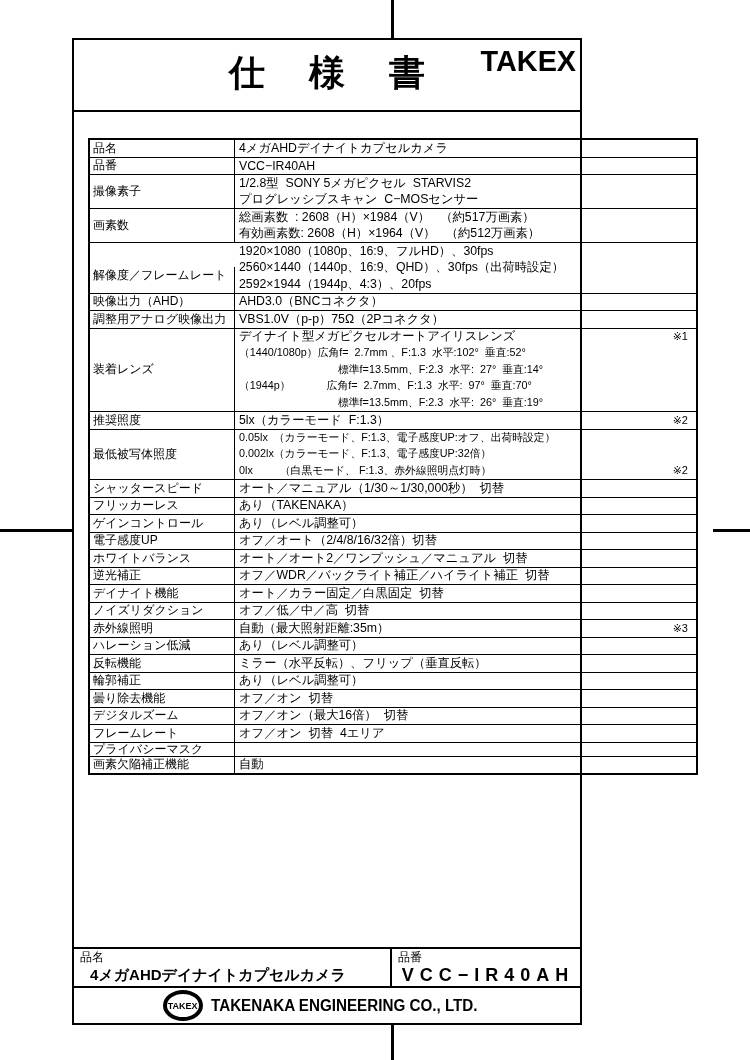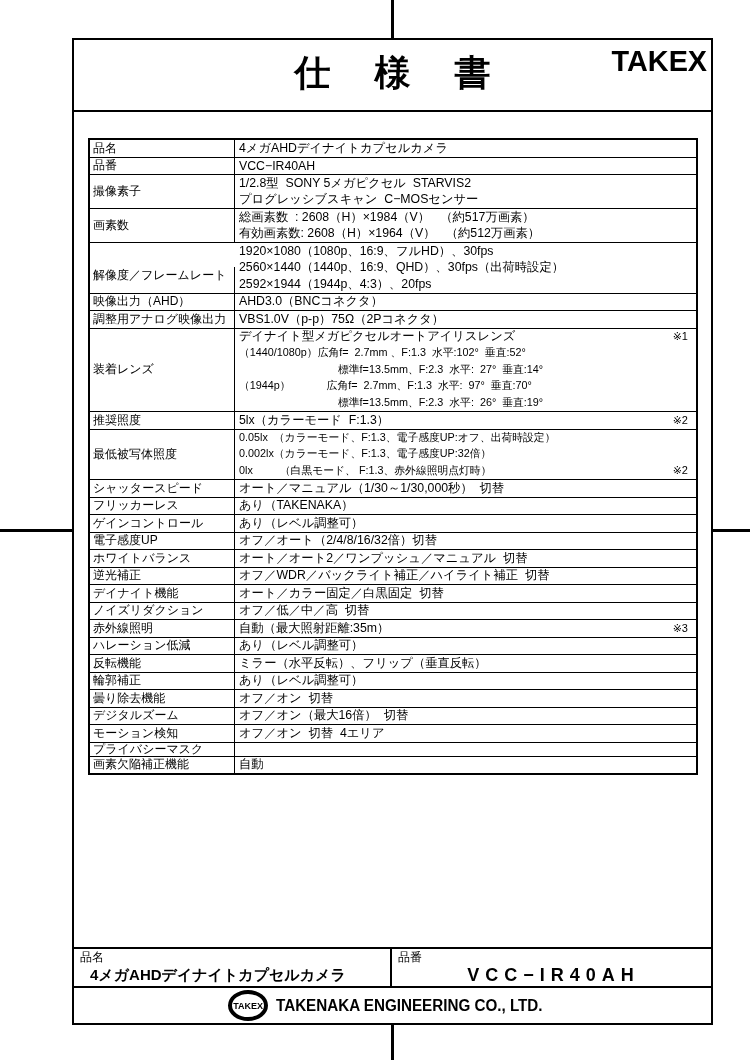--- a/index.html
+++ b/index.html
@@ -8,21 +8,21 @@
     font-family:"Liberation Sans","DejaVu Sans",sans-serif;
     overflow:hidden;
   }
   .mark{position:absolute;background:#000;}
   .mark-top{left:391px;top:0;width:3px;height:38px;}
   .mark-bottom{left:391px;top:1025px;width:3px;height:35px;}
   .mark-left{left:0;top:529px;width:72px;height:3px;}
   .mark-right{left:713px;top:529px;width:37px;height:3px;}
 
   .frame{
-    position:absolute;left:72px;top:38px;width:641px;height:987px;
+    position:absolute;left:72px;top:38px;width:510px;height:987px;
     border:2px solid #000;box-sizing:border-box;background:#fff;
   }
   
   .header{position:relative;height:70px;border-bottom:2px solid #000;}
   .title{
     position:absolute;left:0;right:0;top:13px;text-align:center;
     font-size:36px;font-weight:600;letter-spacing:17px;text-indent:17px;line-height:1.1;
   }
   .brand{
     position:absolute;right:4px;top:4px;
@@ -314,21 +314,21 @@
       </div>
       <div class="row">
         <div class="cell-label">デジタルズーム</div>
         <div class="cell-value">
           <div class="vline">
             <span class="t">オフ／オン（最大16倍）  切替</span>
           </div>
         </div>
       </div>
       <div class="row">
-        <div class="cell-label">モーション検知</div>
+        <div class="cell-label">フレームレート</div>
         <div class="cell-value">
           <div class="vline">
             <span class="t">オフ／オン  切替  4エリア</span>
           </div>
         </div>
       </div>
       <div class="row">
         <div class="cell-label">プライバシーマスク</div>
       </div>
       <div class="row">

